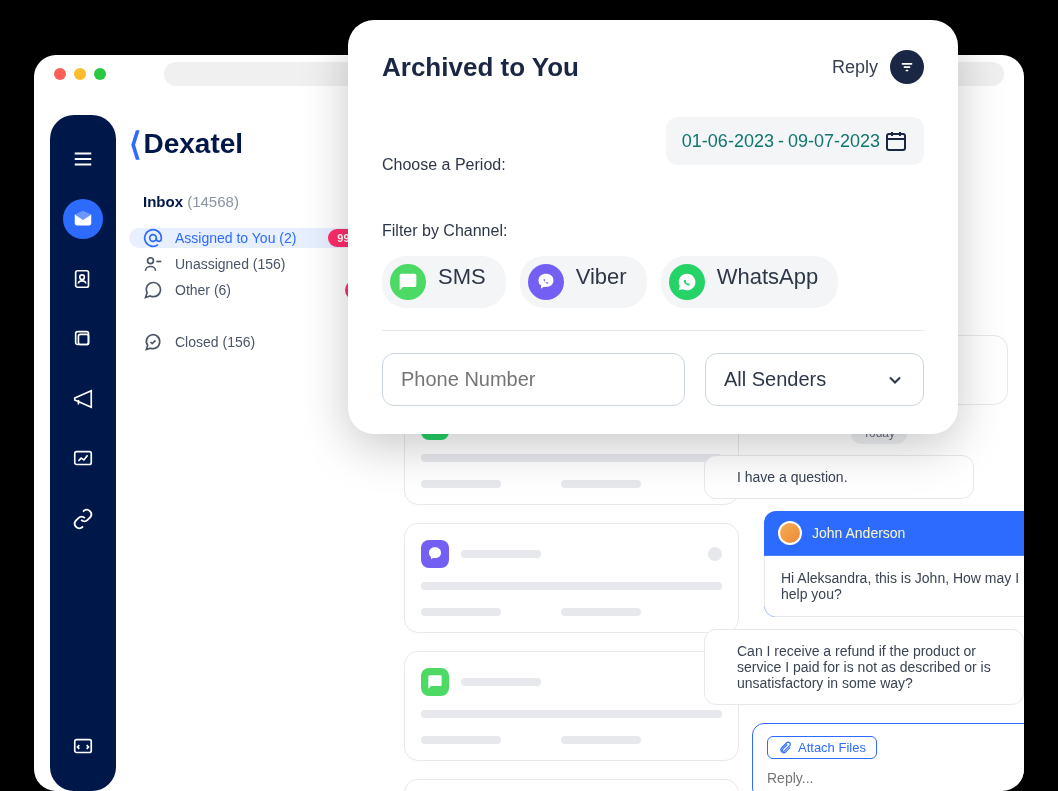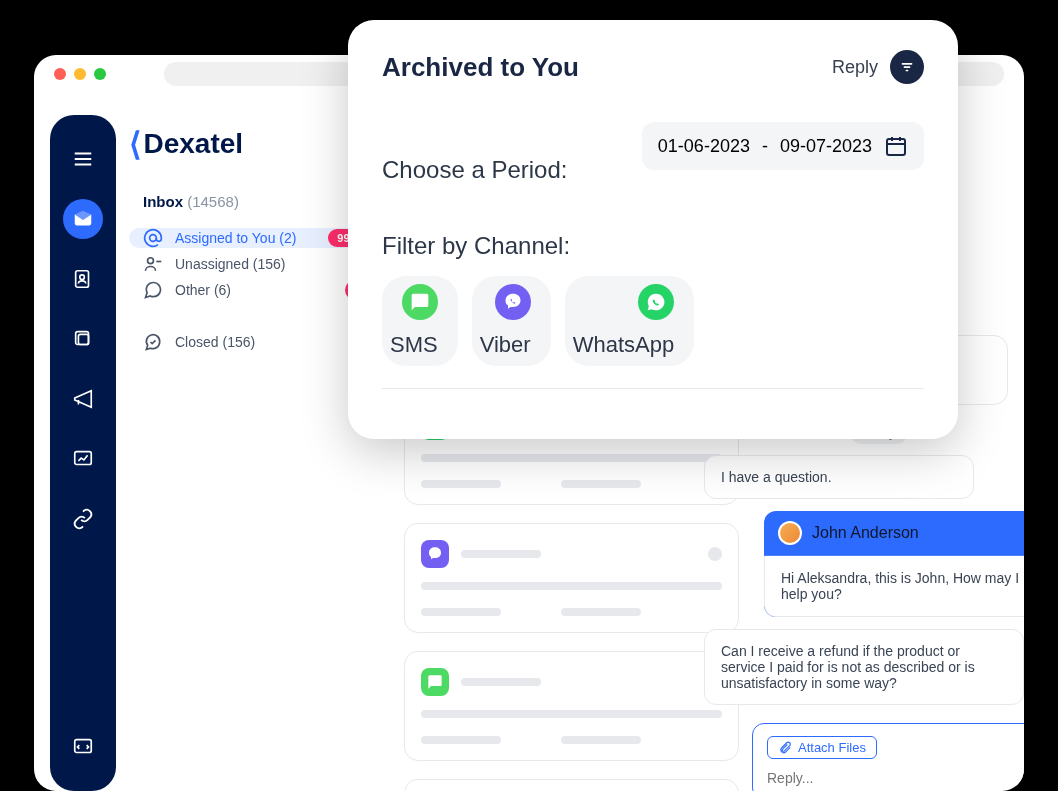--- a/index.html
+++ b/index.html
@@ -123,21 +123,21 @@
 
     .chat-panel {
       position: absolute;
       top: 280px;
       left: 670px;
       width: 350px;
     }
     .msg {
       border: 1px solid #e6e8ec;
       border-radius: 12px;
-      padding: 13px 16px;
+      padding: 13px 32px;
       font-size: 14px;
       color: #3a4454;
       background: #fff;
       margin-bottom: 12px;
       max-width: 320px;
     }
     .date-divider {
       text-align: center;
       margin: 8px 0 14px;
     }
@@ -160,21 +160,21 @@
       padding: 10px 14px;
       gap: 10px;
       border-bottom: 1px solid rgba(255,255,255,0.15);
     }
     .agent-avatar {
       width: 24px; height: 24px;
       border-radius: 50%;
       background: linear-gradient(135deg, #f6ad55, #ed8936);
       border: 2px solid #fff;
     }
-    .agent-name { color: #0f172a; font-size: 16px; text-align: right; }
+    .agent-name { color: #fef9c3; font-size: 14px; text-align: right; }
     .agent-body {
       background: #fff;
       padding: 14px 16px;
       font-size: 14px;
       color: #3a4454;
       border: 1px solid #e6e8ec;
       border-top: none;
       border-radius: 0 0 12px 12px;
     }
     .reply-box {
@@ -211,38 +211,37 @@
     .fp-title { font-size: 26px; font-weight: 700; color: #1a2744; }
     .fp-filter { display: flex; align-items: center; gap: 12px; }
     .fp-filter-label { font-size: 18px; color: #374151; }
     .fp-filter-icon {
       width: 34px; height: 34px;
       border-radius: 50%;
       background: #1a2744;
       display: flex; align-items: center; justify-content: center;
     }
     .fp-row { display: flex; align-items: center; justify-content: space-between; margin-bottom: 24px; }
-    .fp-label { font-size: 24px; color: #2d3748; margin-top: 48px; }
+    .fp-label { font-size: 16px; color: #2d3748; margin-top: 48px; }
     .date-range {
       background: #f4f5f7;
       border-radius: 12px;
       padding: 12px 16px;
-      display: flex; align-items: center; gap: 12px;
+      display: flex; align-items: center; gap: 4px;
       font-size: 18px;
-      color: #000000;
+      color: #0f766e;
     }
     .fp-channels { display: flex; gap: 14px; margin-bottom: 22px; }
     .channel-chip {
       background: #f4f5f7;
       border-radius: 24px;
       padding: 8px 20px 8px 8px;
-      display: flex; align-items: flex-end; gap: 12px;
+      display: flex; align-items: flex-start; gap: 12px;
       font-size: 22px;
       color: #2d3748;
-      flex-direction: column;
     }
     .chip-icon { width: 36px; height: 36px; border-radius: 50%; display: flex; align-items: center; justify-content: center; }
     .fp-divider { border-top: 1px solid #e6e8ec; margin-bottom: 22px; }
     .fp-inputs { display: flex; gap: 20px; }
     .fp-input {
       flex: 1;
       border: 1.5px solid #cbd5e0;
       border-radius: 12px;
       padding: 14px 18px;
       font-size: 20px;
@@ -525,13 +524,22 @@
           <svg width="20" height="20" viewBox="0 0 24 24" fill="#fff">
             <path d="M12 2a10 10 0 00-8.6 15L2 22l5-1.4A10 10 0 1012 2zm4 13c-.3.8-1.5 1.3-2 1.3-1.5 0-4-1.5-5.5-4-.5-.8-.5-1.8 0-2.3l.7-.7c.3-.3.8 0 1 .3l.7 1.3c.2.3 0 .7-.2 1 0 0 .5 1 1.5 1.8.3.2.7 0 1-.3l1.3.7c.3.2.5.7.3 1z"></path>
           </svg>
         </div>
       <span>WhatsApp</span>
     </div>
   </div>
 
   <div class="fp-divider"></div>
 
+  <div class="fp-inputs">
+    <input class="fp-input" placeholder="Phone Number" style="">
+    <div class="fp-input filled">
+      <span>All Senders</span>
+      <svg width="20" height="20" viewBox="0 0 24 24" fill="none" stroke="#2d3748" stroke-width="2.5">
+          <polyline points="6 9 12 15 18 9"></polyline>
+        </svg>
+    </div>
+  </div>
 </div>
 
 </body></html>

